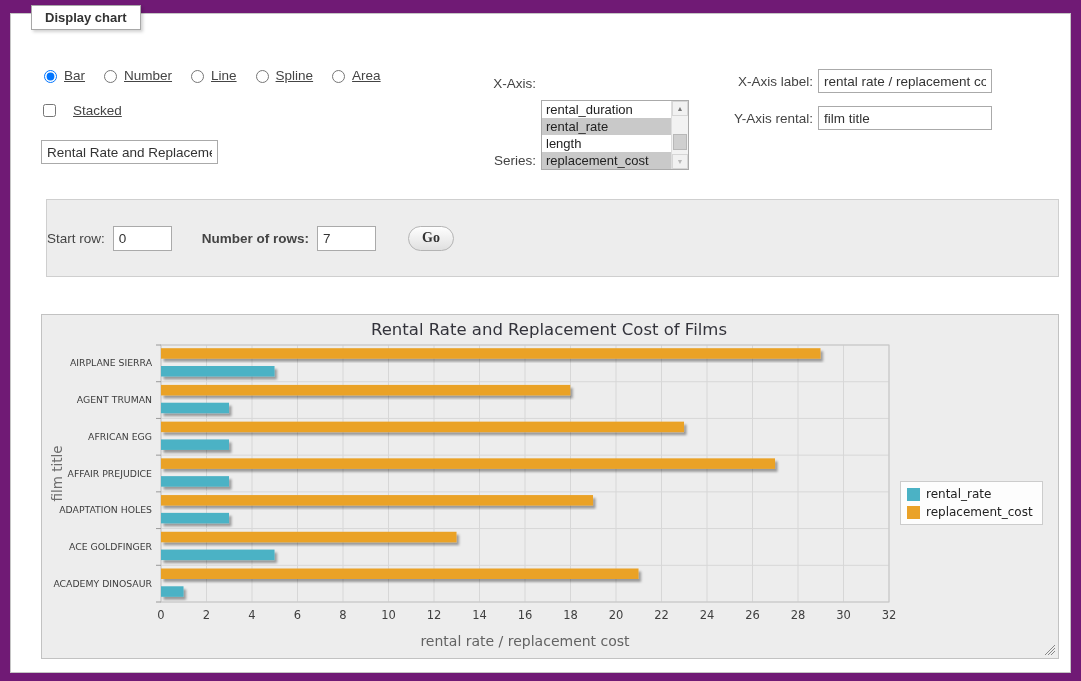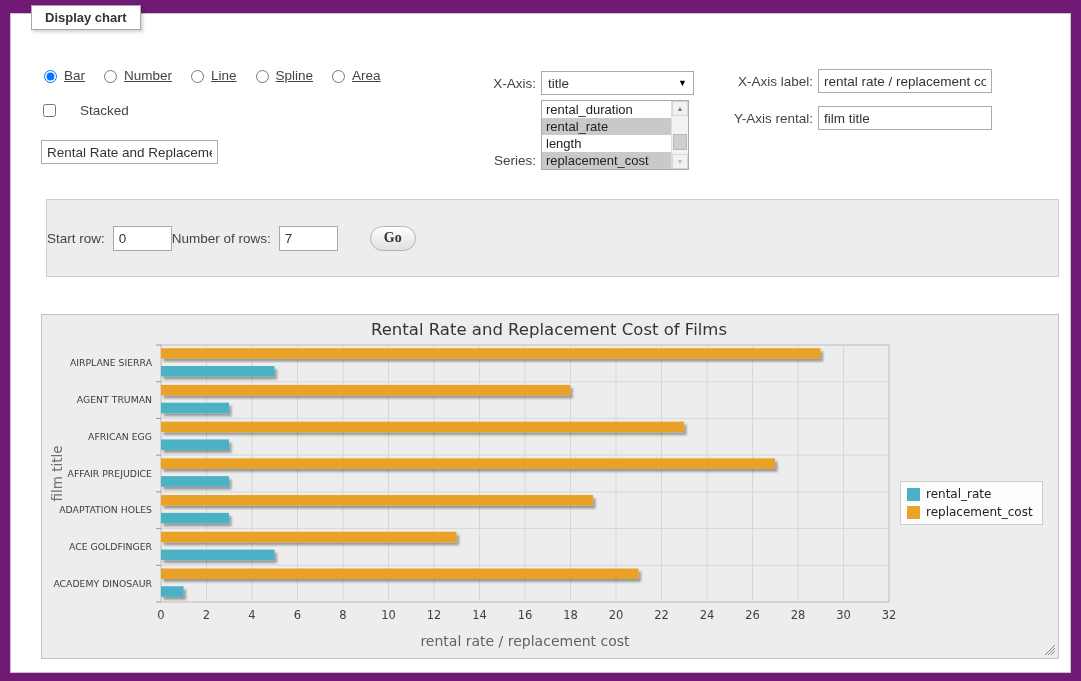--- a/index.html
+++ b/index.html
@@ -13,21 +13,21 @@
 
   label.ctl{font-size:13.5px;color:#444;}
   .poslabel{position:absolute;text-align:right;font-size:13.5px;color:#444;}
 
   .txt{position:absolute;box-sizing:border-box;border:1px solid #aaa;background:#fff;
     font-family:"Liberation Sans",sans-serif;font-size:13.5px;color:#333;padding:2px 5px;height:24px;}
 
   
   .radiorow{position:absolute;left:28px;top:53px;display:flex;align-items:center;gap:6px;font-size:13.5px;color:#444;text-decoration:underline;}
   .radiorow label{display:flex;align-items:center;gap:4px;margin-right:8px;}
-  .stackedrow{position:absolute;left:28px;top:87px;display:flex;align-items:center;gap:21px;font-size:13.5px;color:#444;}
+  .stackedrow{position:absolute;left:28px;top:87px;display:flex;align-items:center;gap:14px;font-size:13.5px;color:#444;text-decoration:underline;}
 
   
   .select{position:absolute;left:530px;top:57px;width:153px;height:24px;box-sizing:border-box;
     border:1px solid #aaa;background:#fff;font-size:13.5px;color:#333;display:flex;align-items:center;
     padding:0 6px;cursor:default;}
   .select .val{flex:1;}
   .select .arrow{font-size:9px;color:#000;margin-left:4px;}
 
   
   .listbox{position:absolute;left:530px;top:86px;width:148px;height:70px;box-sizing:border-box;
@@ -96,24 +96,20 @@
       </div>
 
     <div class="stackedrow">
       <input type="checkbox" id="stackedCb" style="">
       <label for="stackedCb">Stacked</label>
     </div>
 
     <input class="txt" style="left: 30px; top: 126px; width: 177px;" value="Rental Rate and Replacement Cost of Films">
 
     <div class="poslabel" style="left:430px;top:62px;width:95px;">X-Axis:</div>
-    <div class="select">
-      <span class="val">title</span>
-      <span class="arrow">▼</span>
-    </div>
 
     <div class="listbox">
       <div class="opts" id="seriesOpts">
           <div class="opt">rental_duration</div>
           <div class="opt sel">rental_rate</div>
           <div class="opt">length</div>
           <div class="opt sel">replacement_cost</div>
         </div>
       <div class="sb">
         <div class="btn up">▲</div>
@@ -125,21 +121,21 @@
 
     <div class="poslabel" style="left:710px;top:60px;width:92px;text-align:right;">X-Axis label:</div>
     <input class="txt" style="left: 807px; top: 55px; width: 174px;" value="rental rate / replacement cost">
 
     <div class="poslabel" style="left:710px;top:97px;width:92px;">Y-Axis rental:</div>
     <input class="txt" style="left: 807px; top: 92px; width: 174px;" value="film title">
 
     <div class="rowspanel">
       <label class="ctl">Start row:</label>
       <input class="txtin" style="margin-left: 8px;" value="0">
-      <label class="ctl" style="">Number of rows:</label>
+      <label class="ctl" style="margin-left:30px;font-weight:bold;">Number of rows:</label>
       <input class="txtin" style="margin-left: 8px;" value="7">
       <button class="gobtn">Go</button>
     </div>
 
     <div class="chartbox">
       <svg id="chartSvg" width="1016" height="343" viewBox="0 0 1016 343">
           <defs>
             <filter id="bsh" x="-20%" y="-20%" width="160%" height="160%">
               <feDropShadow dx="2.5" dy="3" stdDeviation="1.3" flood-color="#000" flood-opacity="0.35"></feDropShadow>
             </filter>

